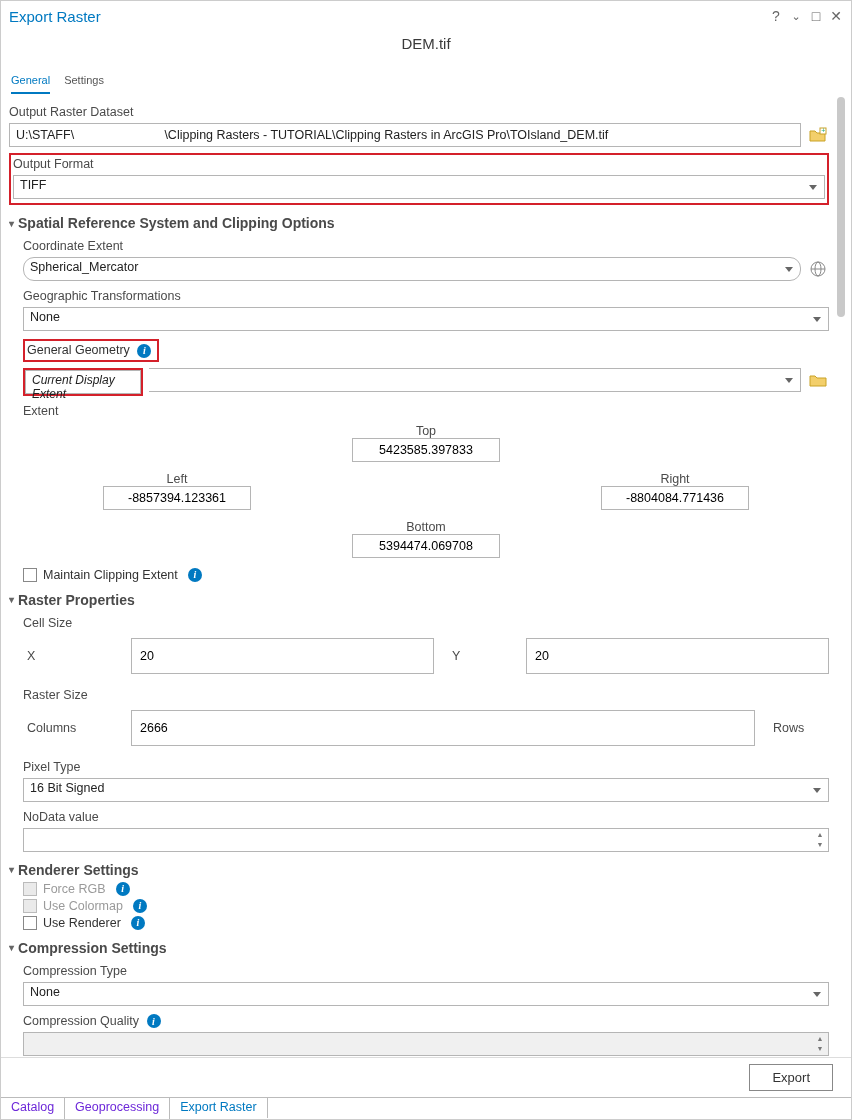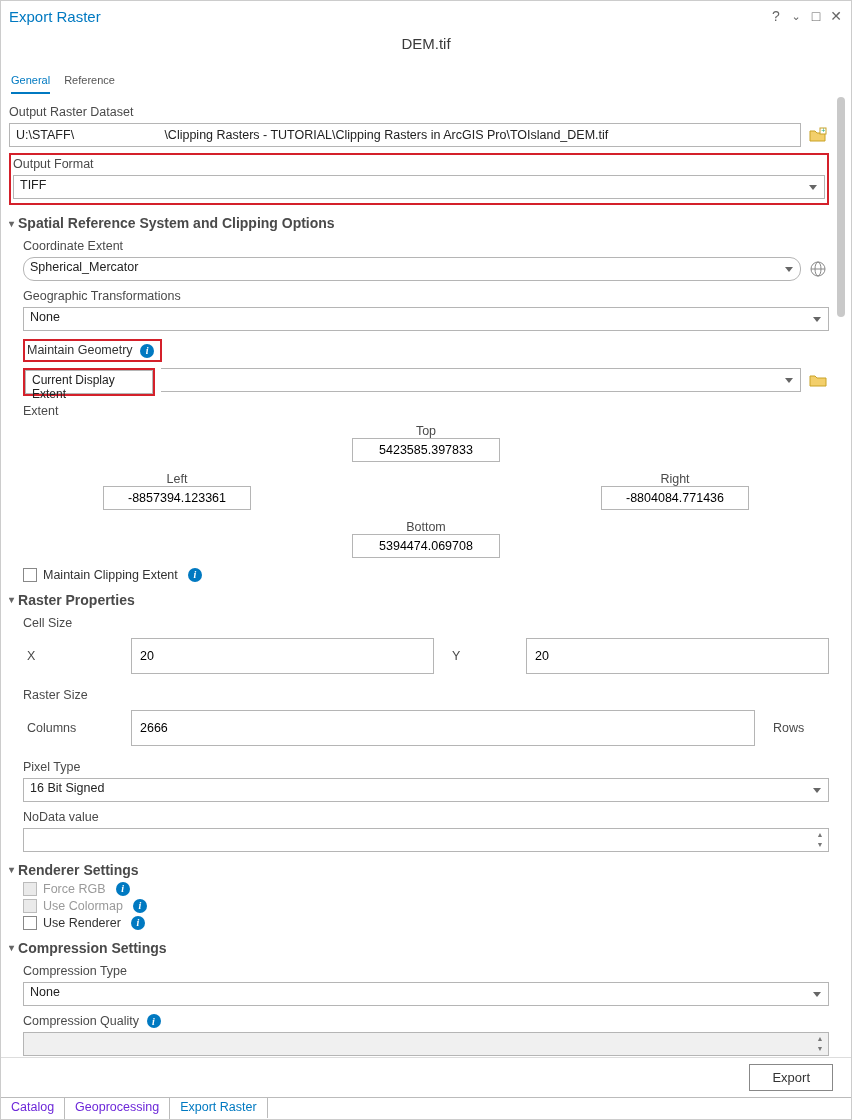--- a/index.html
+++ b/index.html
@@ -130,21 +130,21 @@
     <span>?</span>
     <span style="font-size:11px;">⌄</span>
     <span>□</span>
     <span>✕</span>
   </div>
 </div>
 <div class="subtitle">DEM.tif</div>
 
 <div class="tabs">
   <div class="tab active">General</div>
-  <div class="tab">Reference</div>
+  <div class="tab">Settings</div>
 </div>
 
 <div class="scroll-area">
 
   <div class="field-label">Output Raster Dataset</div>
   <div class="row">
     <input class="text-input" value="U:\STAFF\                          \Clipping Rasters - TUTORIAL\Clipping Rasters in ArcGIS Pro\TOIsland_DEM.tif" style="">
     <div class="icon-btn plus-folder">
       <svg width="18" height="16">
           <path d="M1 4 h5 l2 2 h8 v8 h-15 z" fill="#f3cf6b" stroke="#c9a227"></path>
@@ -180,27 +180,27 @@
       </div>
     </div>
 
     <div class="field-label">Geographic Transformations</div>
     <div class="select">
       <span>None</span>
     </div>
 
     <div style="margin-top:4px;">
       <div class="red-box" style="display:inline-block; padding:2px 6px 2px 2px;">
-        <span>Maintain Geometry</span>
+        <span>General Geometry</span>
         <span class="info-dot">i</span>
       </div>
     </div>
     <div class="row" style="margin-top:2px;">
       <div class="red-box nolabel" style="flex:0 0 auto; padding:0;">
-        <div class="select" style="width:128px; border:1px solid #b5b5b5;">
+        <div class="select" style="width:116px; border:1px solid #b5b5b5;font-style:italic;">
           <span style="font-size:12px;">Current Display Extent</span>
           <style>.red-box.nolabel .select::after{display:none;}</style>
         </div>
       </div>
       <div class="select" style="flex:1; border-left:0;"></div>
       <div class="icon-btn folder-icon">
         <svg width="18" height="14">
             <path d="M1 3 h5 l2 2 h9 v8 h-16 z" fill="#f3cf6b" stroke="#c9a227"></path>
           </svg>
       </div>

